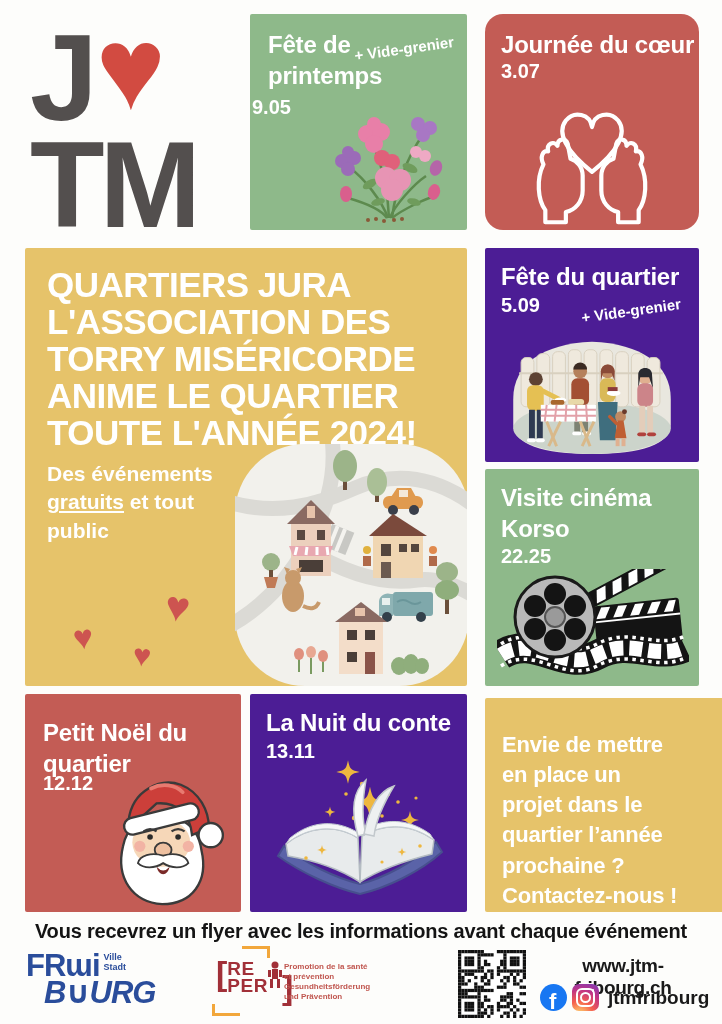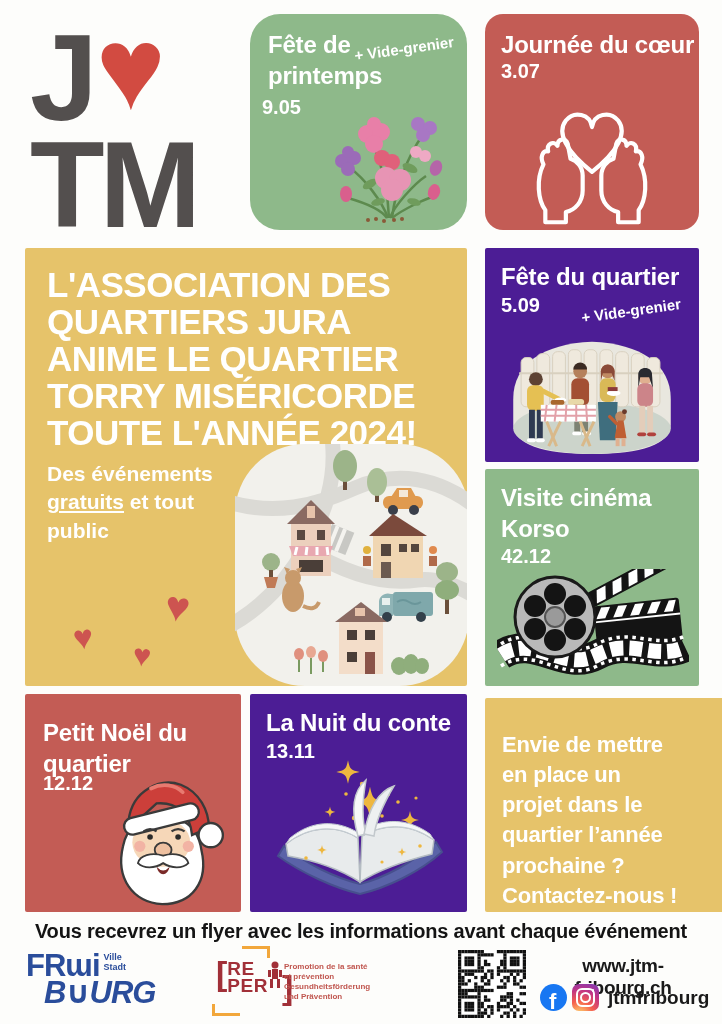--- a/index.html
+++ b/index.html
@@ -72,24 +72,24 @@
 <div class="page">
 
   <div class="logo-block">
     <div class="logo-row1">
       <span class="logo-j">J</span>
       <span class="logo-heart">♥</span>
     </div>
     <div class="logo-row2">TM</div>
   </div>
 
-  <div class="card c-green" style="left:250px; top:14px; width:217px; height:216px;border-radius:30px;">
+  <div class="card c-green" style="left:250px; top:14px; width:217px; height:216px;">
     <div class="title abs" style="left:18px; top:16px; width:140px;">Fête de printemps</div>
     <div class="badge" style="left:104px; top:26px;">+ Vide-grenier</div>
-    <div class="date abs" style="left:12px; top:82px;">9.05</div>
+    <div class="date abs" style="left:2px; top:82px;">9.05</div>
     <svg class="abs" style="left:72px; top:92px;" width="135" height="118" viewBox="0 0 135 118">
       <g stroke="#5d8a4e" stroke-width="2.5" fill="none">
         <path d="M67,112 C66,85 60,60 52,40"></path>
         <path d="M70,112 C74,80 86,50 100,30"></path>
         <path d="M66,112 C60,95 42,72 28,62"></path>
         <path d="M68,112 C72,100 92,78 104,70"></path>
         <path d="M65,112 C58,102 40,96 26,92"></path>
         <path d="M70,112 C80,104 104,92 114,90"></path>
       </g>
       <g fill="#6f9c5c">
@@ -150,24 +150,24 @@
       <g fill="none" stroke="#fff" stroke-width="4.5" stroke-linecap="round" stroke-linejoin="round">
         <path d="M80,92 C52,70 42,50 52,37 C61,26 78,30 80,44 C82,30 99,26 108,37 C118,50 108,70 80,92 Z"></path>
         <path d="M28,84 C24,76 27,69 33,70 C31,62 39,58 43,64 C43,56 52,55 54,62 L57,78 C64,80 70,87 70,96 L70,112 C70,124 62,133 52,135 L52,146 L30,146 L30,133 C22,122 20,100 28,84 Z"></path>
         <path d="M132,84 C136,76 133,69 127,70 C129,62 121,58 117,64 C117,56 108,55 106,62 L103,78 C96,80 90,87 90,96 L90,112 C90,124 98,133 108,135 L108,146 L130,146 L130,133 C138,122 140,100 132,84 Z"></path>
       </g>
     </svg>
   </div>
 
   <div class="card c-yellow" style="left:25px; top:248px; width:442px; height:438px;">
     <div class="headline">
+      <div>QUARTIERS JURA</div>
       <div>L'ASSOCIATION DES</div>
-      <div>QUARTIERS JURA</div>
+      <div>TORRY MISÉRICORDE</div>
       <div>ANIME LE QUARTIER</div>
-      <div>TORRY MISÉRICORDE</div>
       <div>TOUTE L'ANNÉE 2024!</div>
     </div>
     <div class="subtext">
       <span>Des événements </span><span class="u">gratuits</span><span> et tout public</span>
     </div>
 
     <span class="deco-heart" style="left:140px; top:338px; font-size:42px; transform:rotate(8deg);">♥</span>
     <span class="deco-heart" style="left:48px; top:372px; font-size:34px; transform:rotate(-6deg);">♥</span>
     <span class="deco-heart" style="left:108px; top:392px; font-size:31px; transform:rotate(5deg);">♥</span>
 
@@ -380,21 +380,21 @@
             <line x1="58" y1="93" x2="46" y2="118"></line>
             <line x1="78" y1="93" x2="88" y2="118"></line>
             <line x1="92" y1="93" x2="80" y2="118"></line>
           </g>
       </g>
     </svg>
   </div>
 
   <div class="card c-green" style="left:485px; top:469px; width:214px; height:217px;">
     <div class="title abs" style="left:16px; top:14px; width:160px;">Visite cinéma Korso</div>
-    <div class="date abs" style="left:16px; top:76px;">42.12</div>
+    <div class="date abs" style="left:16px; top:76px;">22.25</div>
     <svg class="abs" style="left:12px; top:100px;" width="192" height="112" viewBox="0 0 192 112">
 
       <g transform="rotate(-6 130 55)">
         <g transform="rotate(-22 100 26)">
           <rect x="96" y="18" width="88" height="16" rx="2" fill="#141414"></rect>
           <g fill="#fff" transform="translate(0,0)">
             <polygon points="106,20 116,20 110,32 100,32"></polygon>
               <polygon points="124,20 134,20 128,32 118,32"></polygon>
               <polygon points="142,20 152,20 146,32 136,32"></polygon>
               <polygon points="160,20 170,20 164,32 154,32"></polygon>

